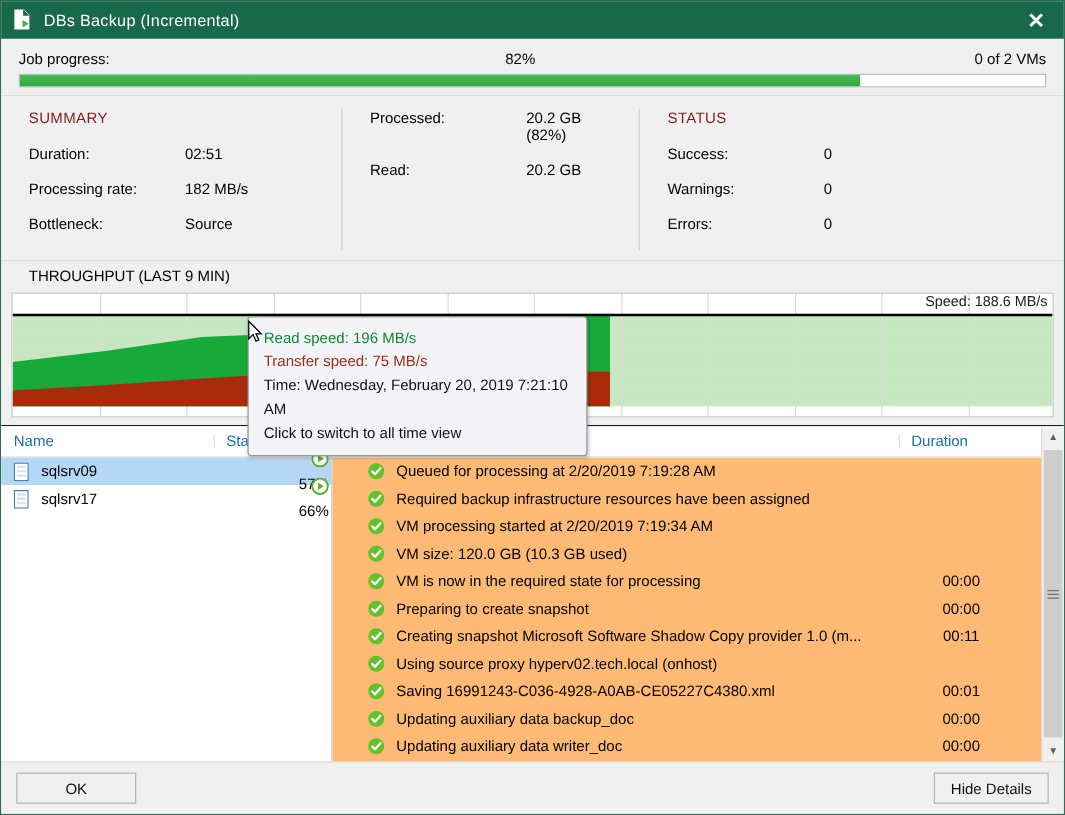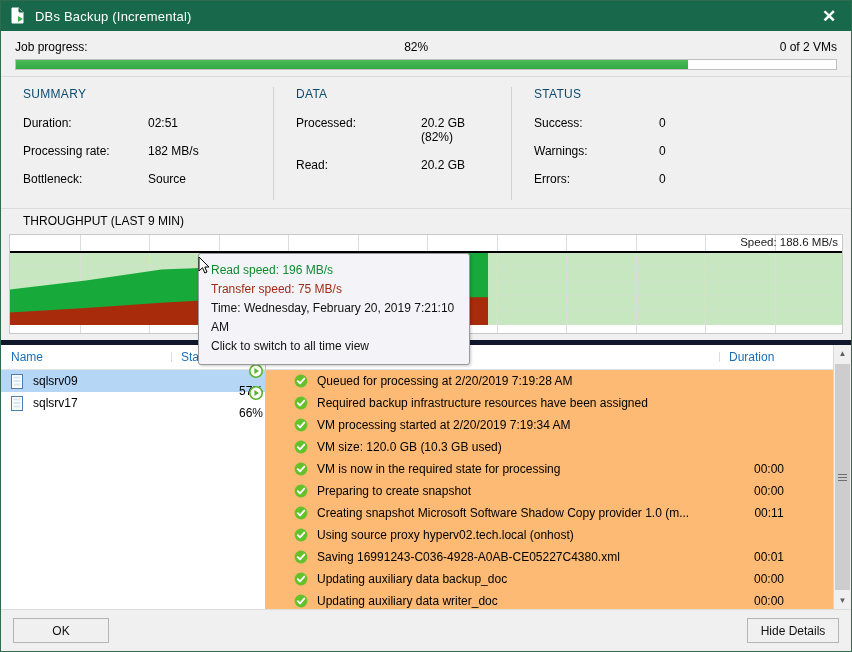--- a/index.html
+++ b/index.html
@@ -109,21 +109,21 @@
     padding: 0 18px 0 22px;
     box-sizing: border-box;
   }
   .stats-col.c1 { width: 272px; }
   .stats-col.c2 { width: 238px; border-left: 1px solid #d2d2d2; }
   .stats-col.c3 { width: 340px; border-left: 1px solid #d2d2d2; }
   .stats-head {
     font-size: 12px;
     letter-spacing: .3px;
     margin-bottom: 15px;
-    color: #0c4a6e;
+    color: #7f1d1d;
   }
   .stats-line {
     display: flex;
     margin-bottom: 14px;
     font-size: 12px;
   }
   .stats-line .k { width: 125px; flex: 0 0 auto; }
   .stats-line .v { flex: 1 1 auto; }
 
   
@@ -199,21 +199,21 @@
     width: 14px;
     height: 20px;
     z-index: 40;
   }
 
   
   .lists {
     flex: 1 1 auto;
     display: flex;
     background: #ffffff;
-    border-top: 5px solid #0f172a;
+    border-top: 1px solid #0f172a;
     min-height: 0;
   }
   .vm-pane {
     width: 264px;
     flex: 0 0 auto;
     border-right: 1px solid #c8c8c8;
     display: flex;
     flex-direction: column;
     background: #ffffff;
   }
@@ -434,21 +434,20 @@
         <span class="k">Processing rate:</span>
         <span class="v">182 MB/s</span>
       </div>
       <div class="stats-line">
         <span class="k">Bottleneck:</span>
         <span class="v">Source</span>
       </div>
     </div>
 
     <div class="stats-col c2">
-      <div class="stats-head">DATA</div>
       <div class="stats-line">
         <span class="k">Processed:</span>
         <span class="v">20.2 GB (82%)</span>
       </div>
       <div class="stats-line">
         <span class="k">Read:</span>
         <span class="v">20.2 GB</span>
       </div>
     </div>
 

